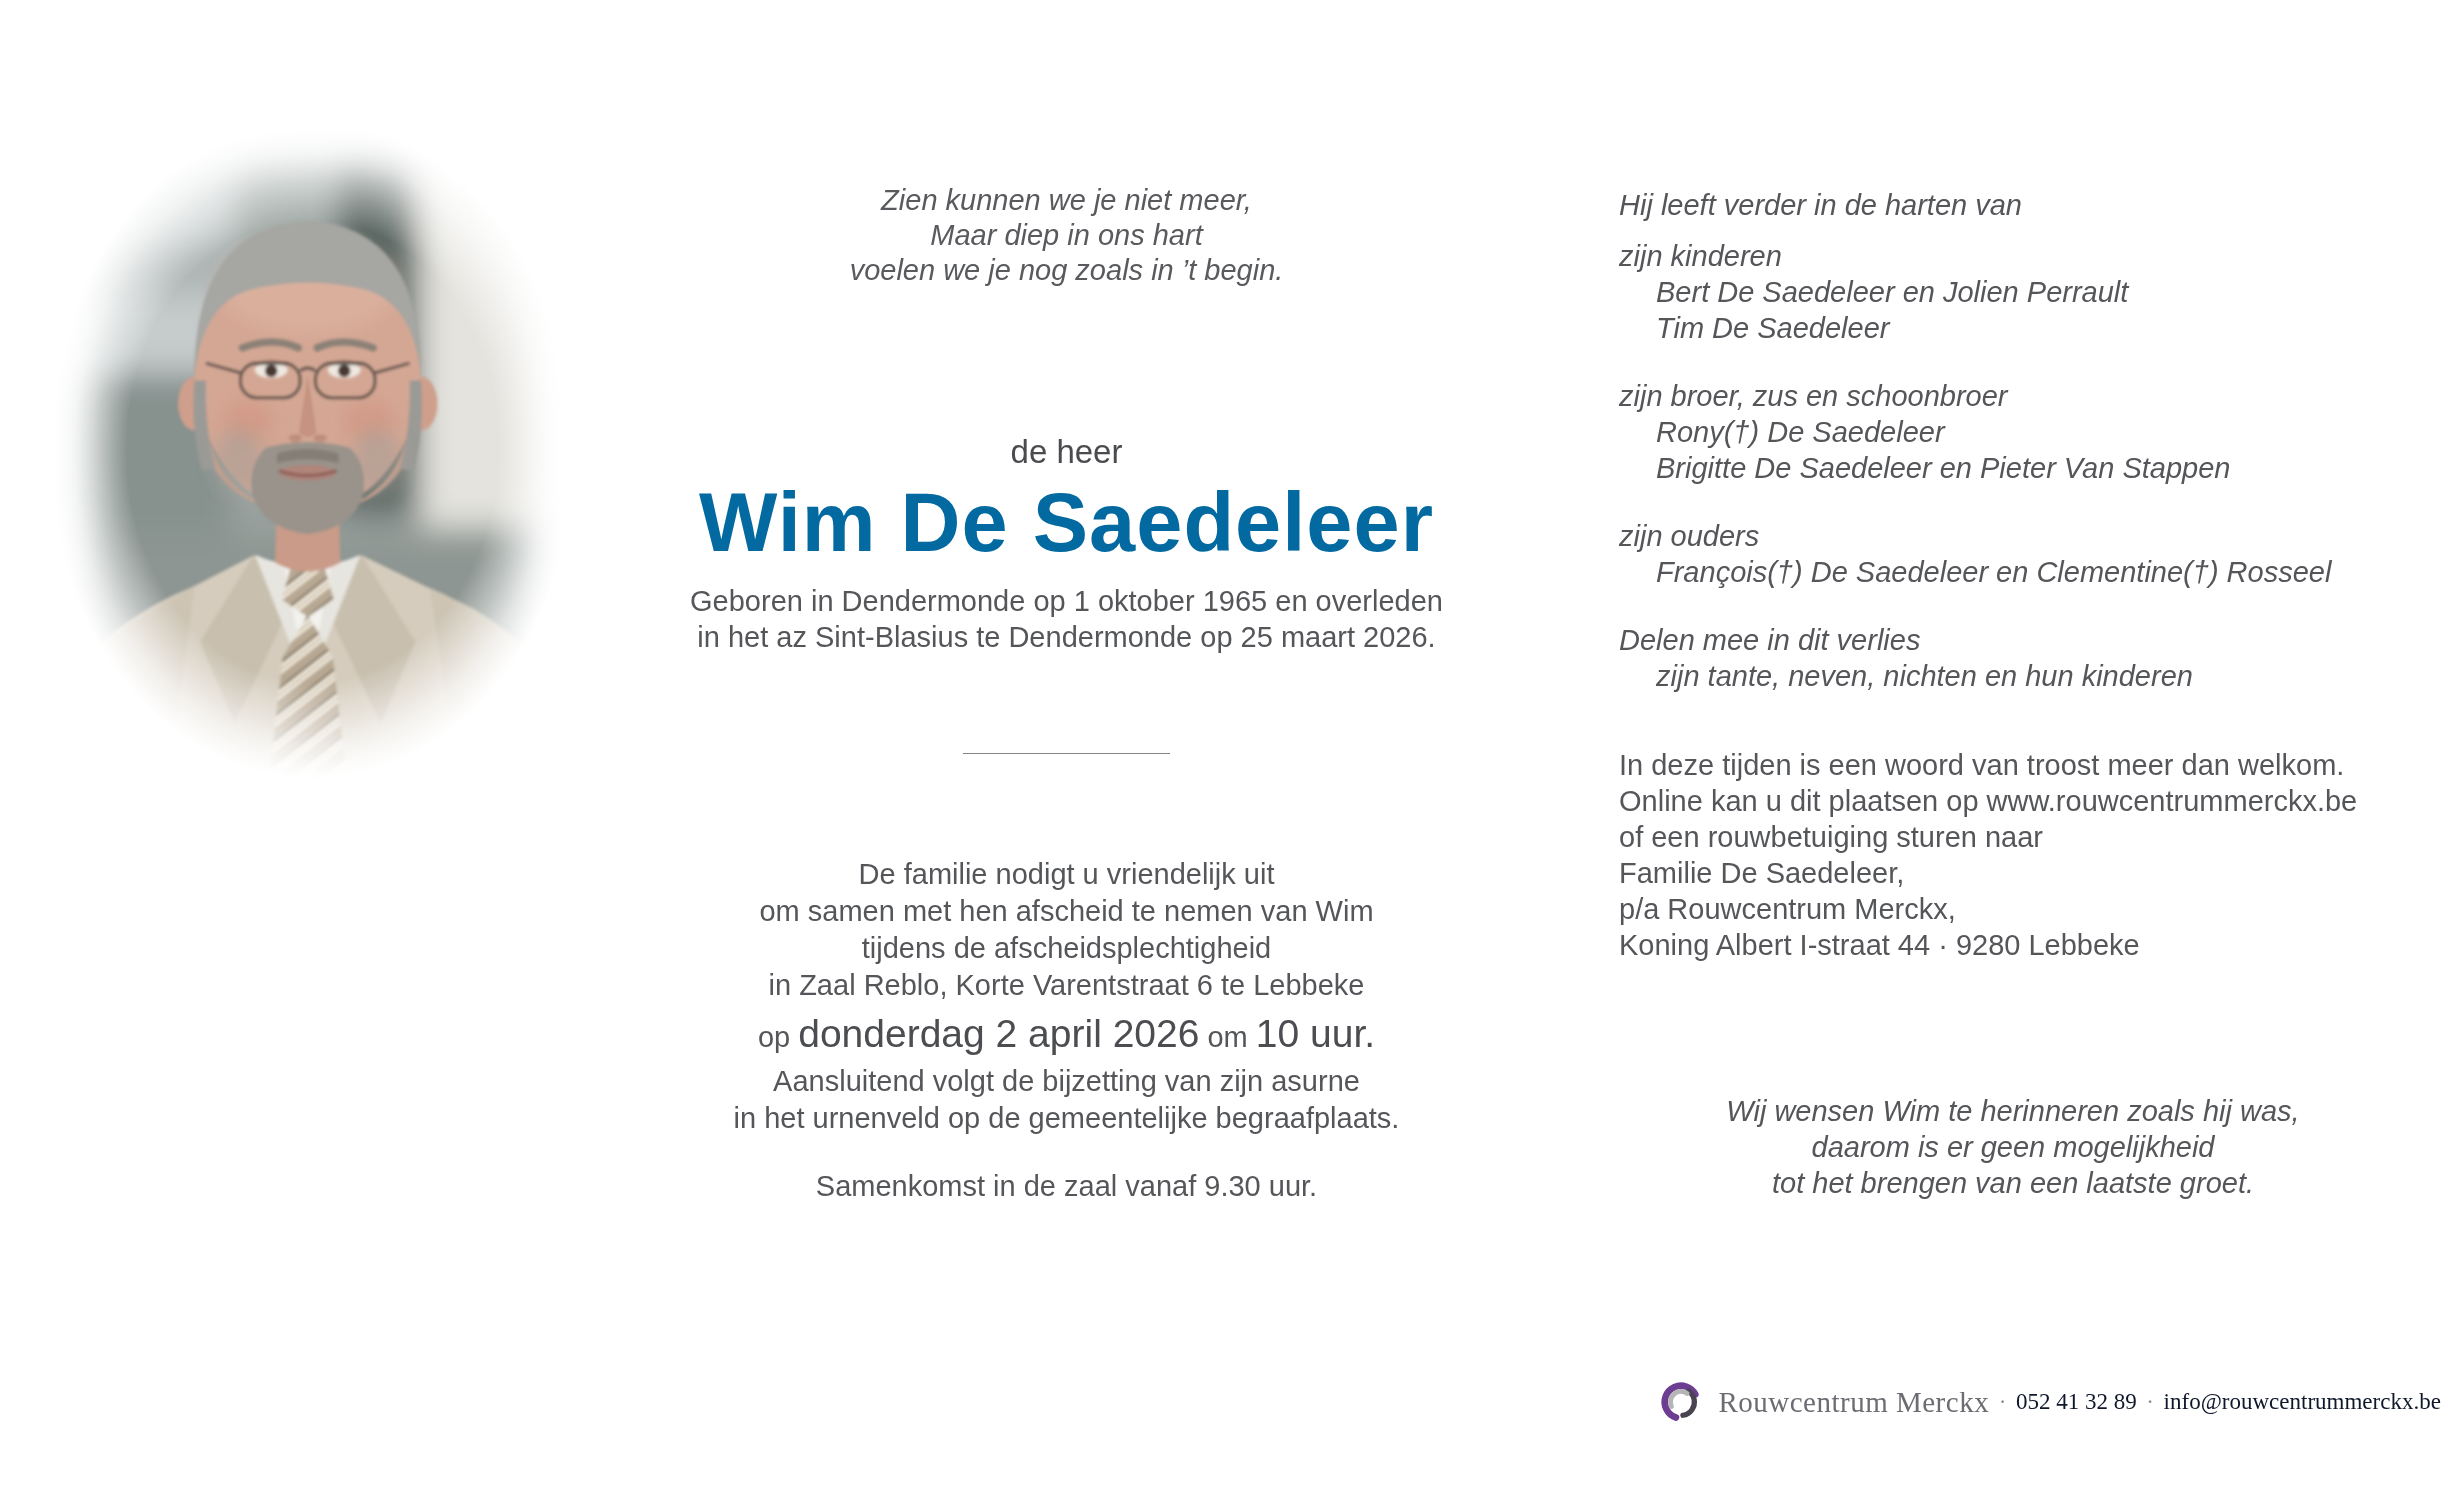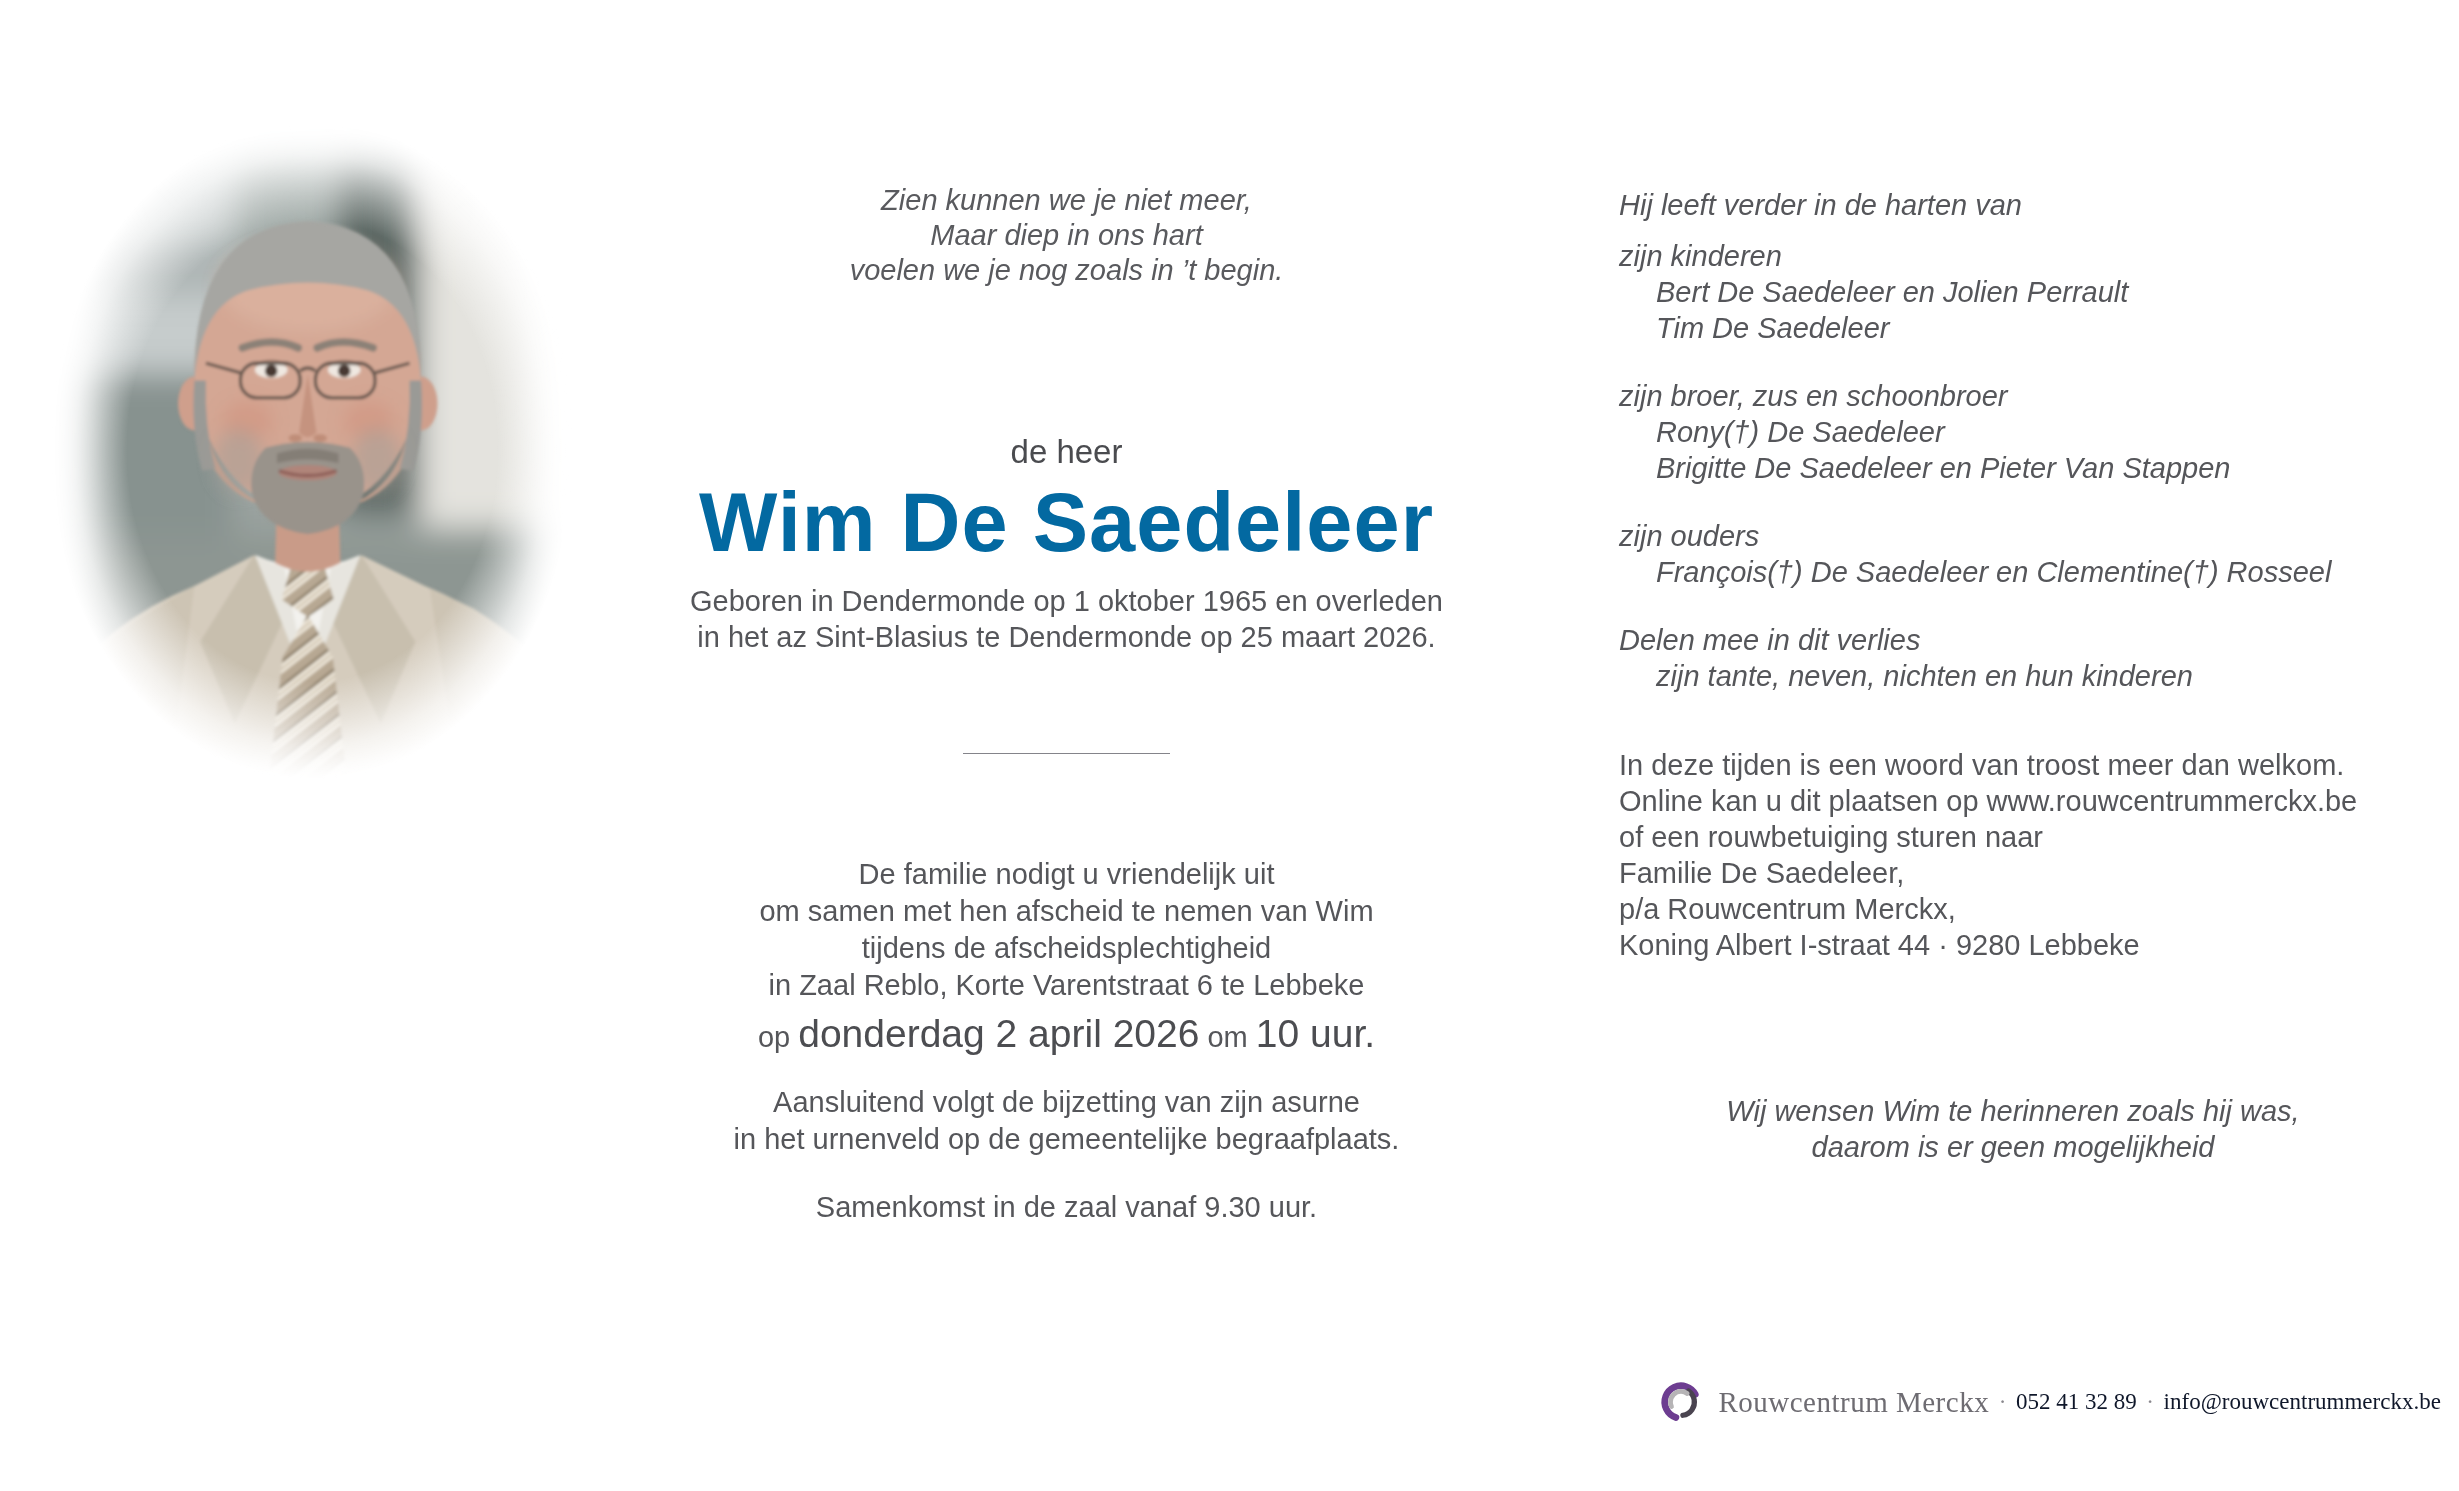--- a/index.html
+++ b/index.html
@@ -18,21 +18,21 @@
   
   .center-col { position:absolute; left:634px; top:0; width:865px; text-align:center; }
   .poem { margin-top:183px; font-style:italic; font-size:29px; line-height:35px; color:#595a5e; }
   .salutation { margin-top:144px; font-size:33px; line-height:40px; color:#4a4b4f; }
   .name { margin:5.8px 0 0 0; font-size:83px; line-height:90px; font-weight:bold; letter-spacing:1px; color:#0369a1; }
   .life { margin-top:15.4px; font-size:29px; line-height:36px; }
   .divider { width:207px; border:none; border-top:1.9px solid #84848a; margin:98px auto 0 auto; }
   .invitation { margin-top:102px; font-size:29px; line-height:37px; }
   .date-line { margin-top:3.8px; font-size:29px; line-height:52px; }
   .date-line .big { font-size:39px; color:#4c4d51; }
-  .burial { margin-top:21px; font-size:29px; line-height:37px; }
+  .burial { font-size:29px; line-height:37px; }
   .gathering { margin-top:31px; font-size:29px; line-height:37px; }
   
   .right-col { position:absolute; left:1619px; top:0; width:788px; font-size:29px; line-height:36px; }
   .italic { font-style:italic; }
   .family-intro { margin-top:187px; }
   .family-group { margin-top:15.4px; }
   .family-group + .family-group { margin-top:32px; }
   .member { padding-left:37px;font-style:italic; }
   .condolences { margin-top:53px; }
   .remembrance { margin-top:130px; text-align:center; }
@@ -209,20 +209,21 @@
       <div>Online kan u dit plaatsen op www.rouwcentrummerckx.be</div>
       <div>of een rouwbetuiging sturen naar</div>
       <div>Familie De Saedeleer,</div>
       <div>p/a Rouwcentrum Merckx,</div>
       <div>Koning Albert I-straat 44 · 9280 Lebbeke</div>
     </div>
 
     <div class="remembrance italic">
       <div>Wij wensen Wim te herinneren zoals hij was,</div>
       <div>daarom is er geen mogelijkheid</div>
+      <div>tot het brengen van een laatste groet.</div>
     </div>
   </div>
 
   <div class="footer">
     <svg class="logo" viewBox="0 0 46 46" xmlns="http://www.w3.org/2000/svg">
       <circle cx="23" cy="23" r="17" pathLength="100" fill="none" stroke="#6d3d91" stroke-width="7" stroke-dasharray="62 38" stroke-dashoffset="38" transform="rotate(-115 23 23)" stroke-linecap="round"></circle>
       <circle cx="23" cy="23" r="14" pathLength="100" fill="none" stroke="#4a4450" stroke-width="5.5" stroke-dasharray="38 62" stroke-dashoffset="0" transform="rotate(-55 23 23)" stroke-linecap="round"></circle>
       <circle cx="23" cy="23" r="11" pathLength="100" fill="none" stroke="#b6b4b6" stroke-width="5" stroke-dasharray="42 58" stroke-dashoffset="-18" transform="rotate(90 23 23)" stroke-linecap="round"></circle>
     </svg>
     <span class="fh-name">Rouwcentrum Merckx</span>

